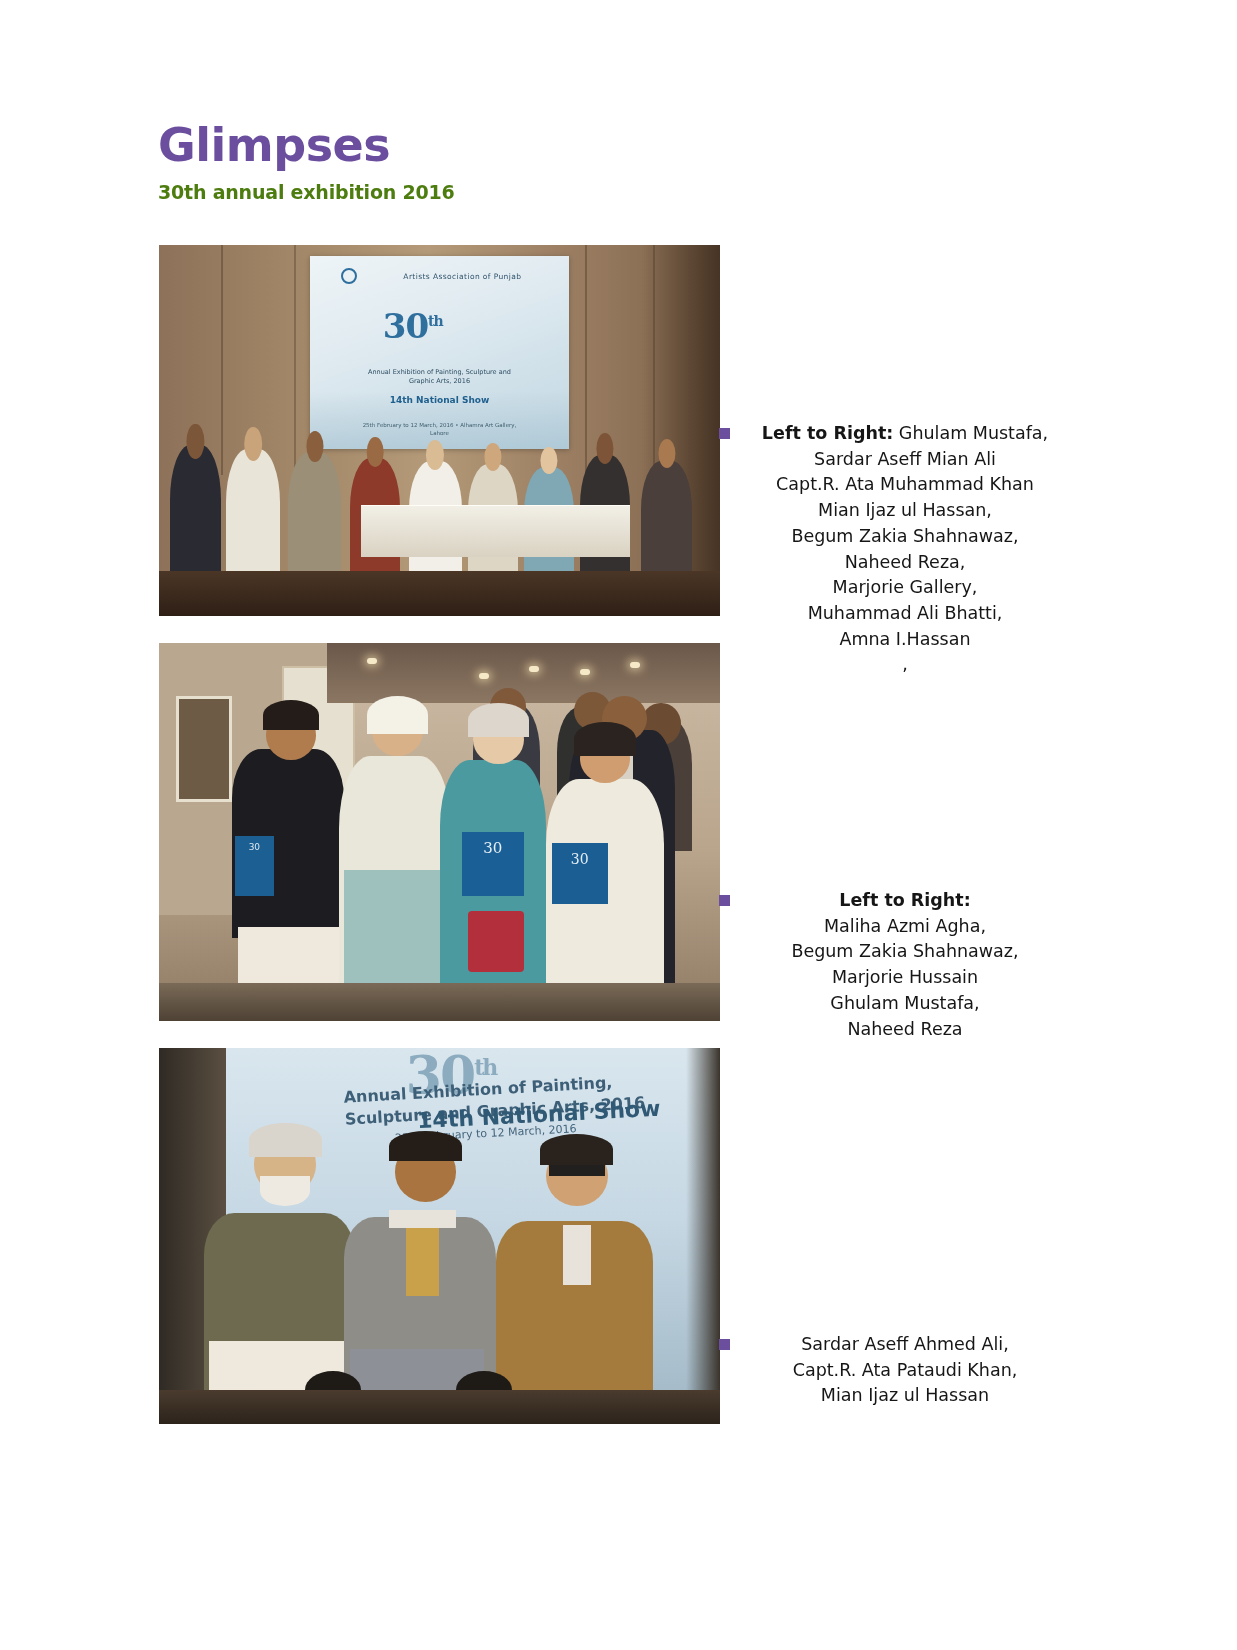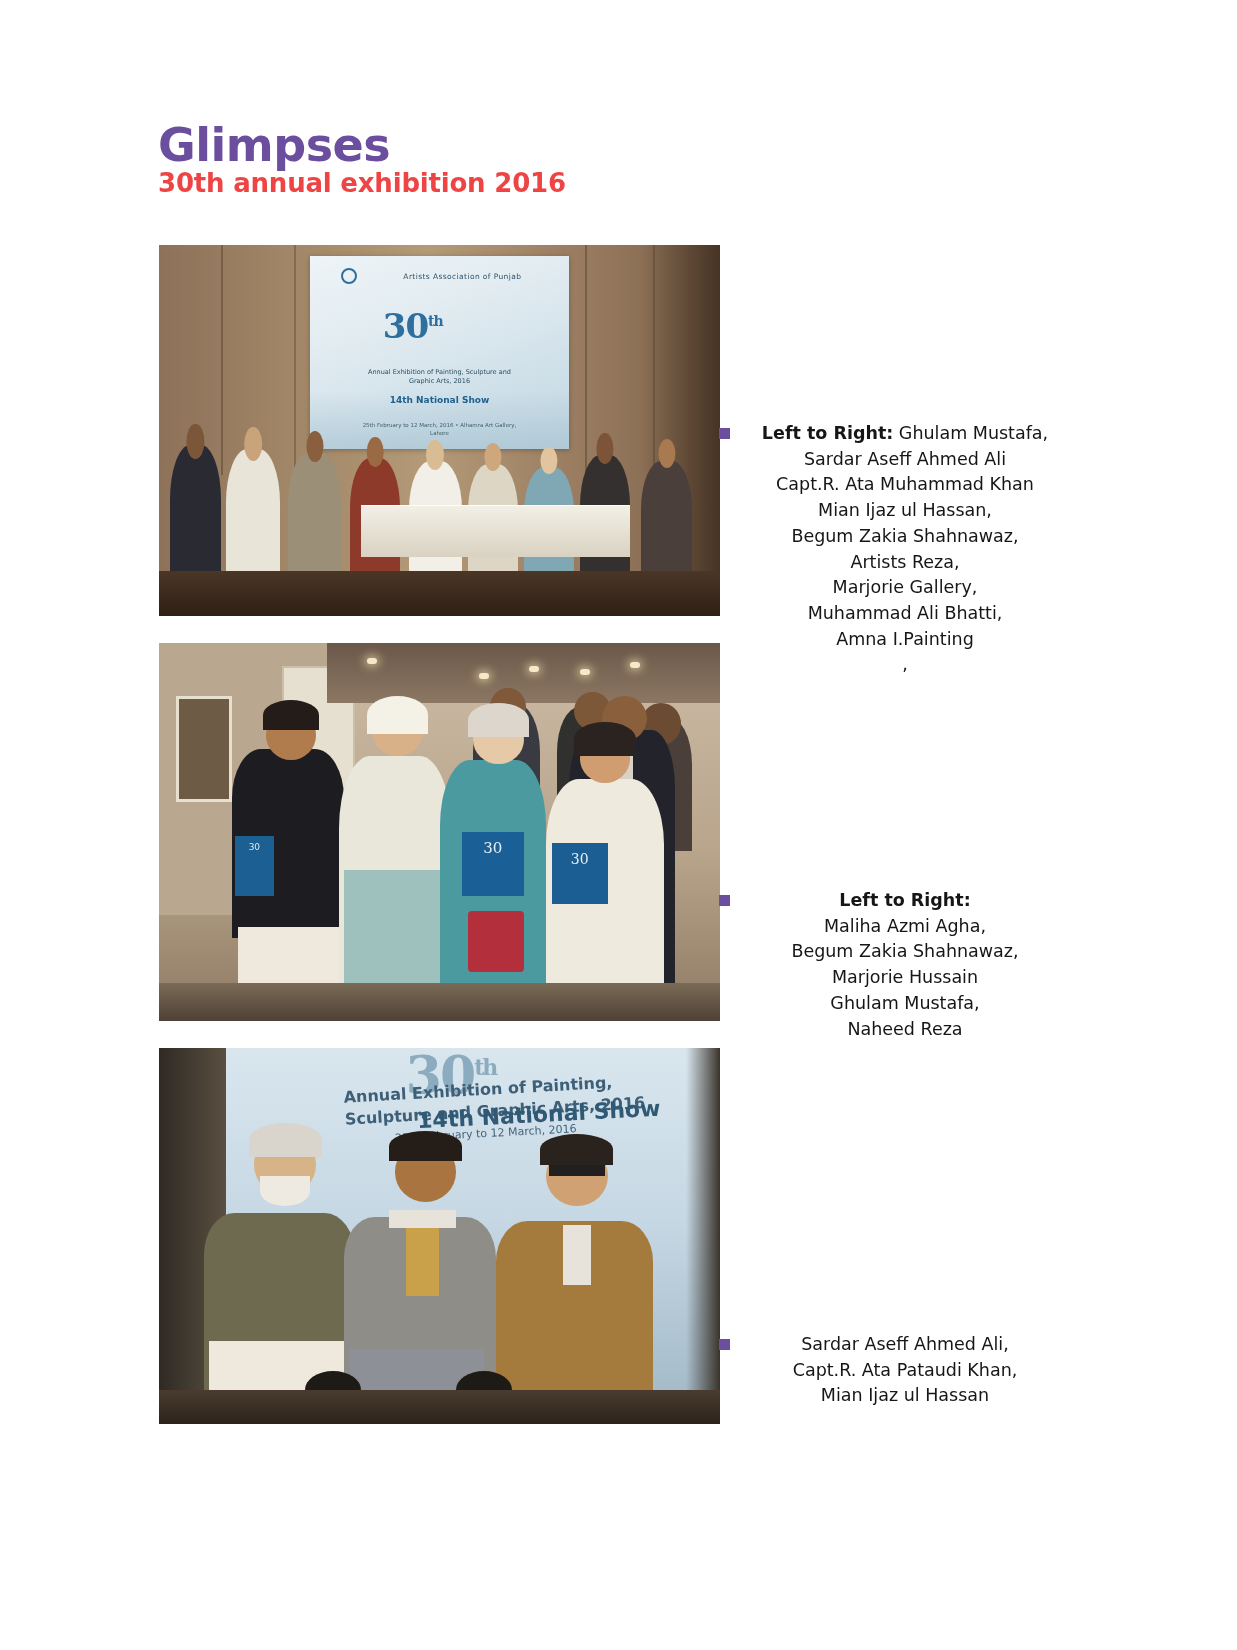--- a/index.html
+++ b/index.html
@@ -34,23 +34,24 @@
   .title {
     font-family: "DejaVu Sans", sans-serif;
     font-size: 46px;
     font-weight: bold;
     color: #6b4e9e;
     letter-spacing: -0.5px;
     line-height: 1.0;
     margin: 0;
   }
   .subtitle {
-    font-size: 26px;
+    font-size: 19px;
     font-weight: bold;
-    color: #ef4444;
+    color: #4d7c0f;
+    margin-top: 13px;
     letter-spacing: -0.2px;
   }
 
   
   .photo {
     position: absolute;
     overflow: hidden;
     background: #4a3b32;
   }
   #photo-1 { left: 159px; top: 245px;  width: 561px; height: 371px; }
@@ -346,28 +347,28 @@
     </div>
   </div>
 
   <div class="caption" id="caption-1">
     <div class="caption-body">
       <span class="bullet"></span>
       <span class="cap-firstline">
         <span class="cap-lead">Left to Right:</span>
         <span>Ghulam Mustafa,</span>
       </span>
-      <span class="cap-line">Sardar Aseff Ahmed Ali</span>
+      <span class="cap-line">Sardar Aseff Mian Ali</span>
       <span class="cap-line">Capt.R. Ata Muhammad Khan</span>
       <span class="cap-line">Mian Ijaz ul Hassan,</span>
       <span class="cap-line">Begum Zakia Shahnawaz,</span>
-      <span class="cap-line">Artists Reza,</span>
+      <span class="cap-line">Naheed Reza,</span>
       <span class="cap-line">Marjorie Gallery,</span>
       <span class="cap-line">Muhammad Ali Bhatti,</span>
-      <span class="cap-line">Amna I.Painting</span>
+      <span class="cap-line">Amna I.Hassan</span>
       <span class="cap-line">,</span>
     </div>
   </div>
 
   <div class="caption" id="caption-2">
     <div class="caption-body">
       <span class="bullet"></span>
       <span class="cap-line cap-lead">Left to Right:</span>
       <span class="cap-line">Maliha Azmi Agha,</span>
       <span class="cap-line">Begum Zakia Shahnawaz,</span>

